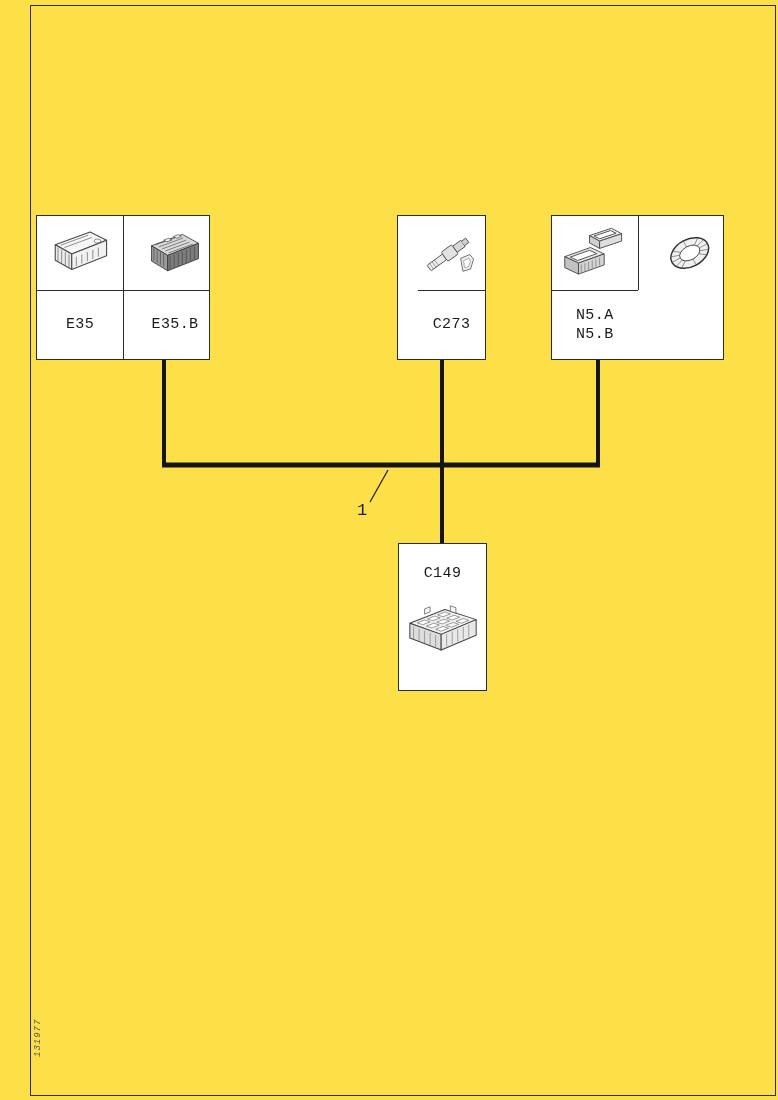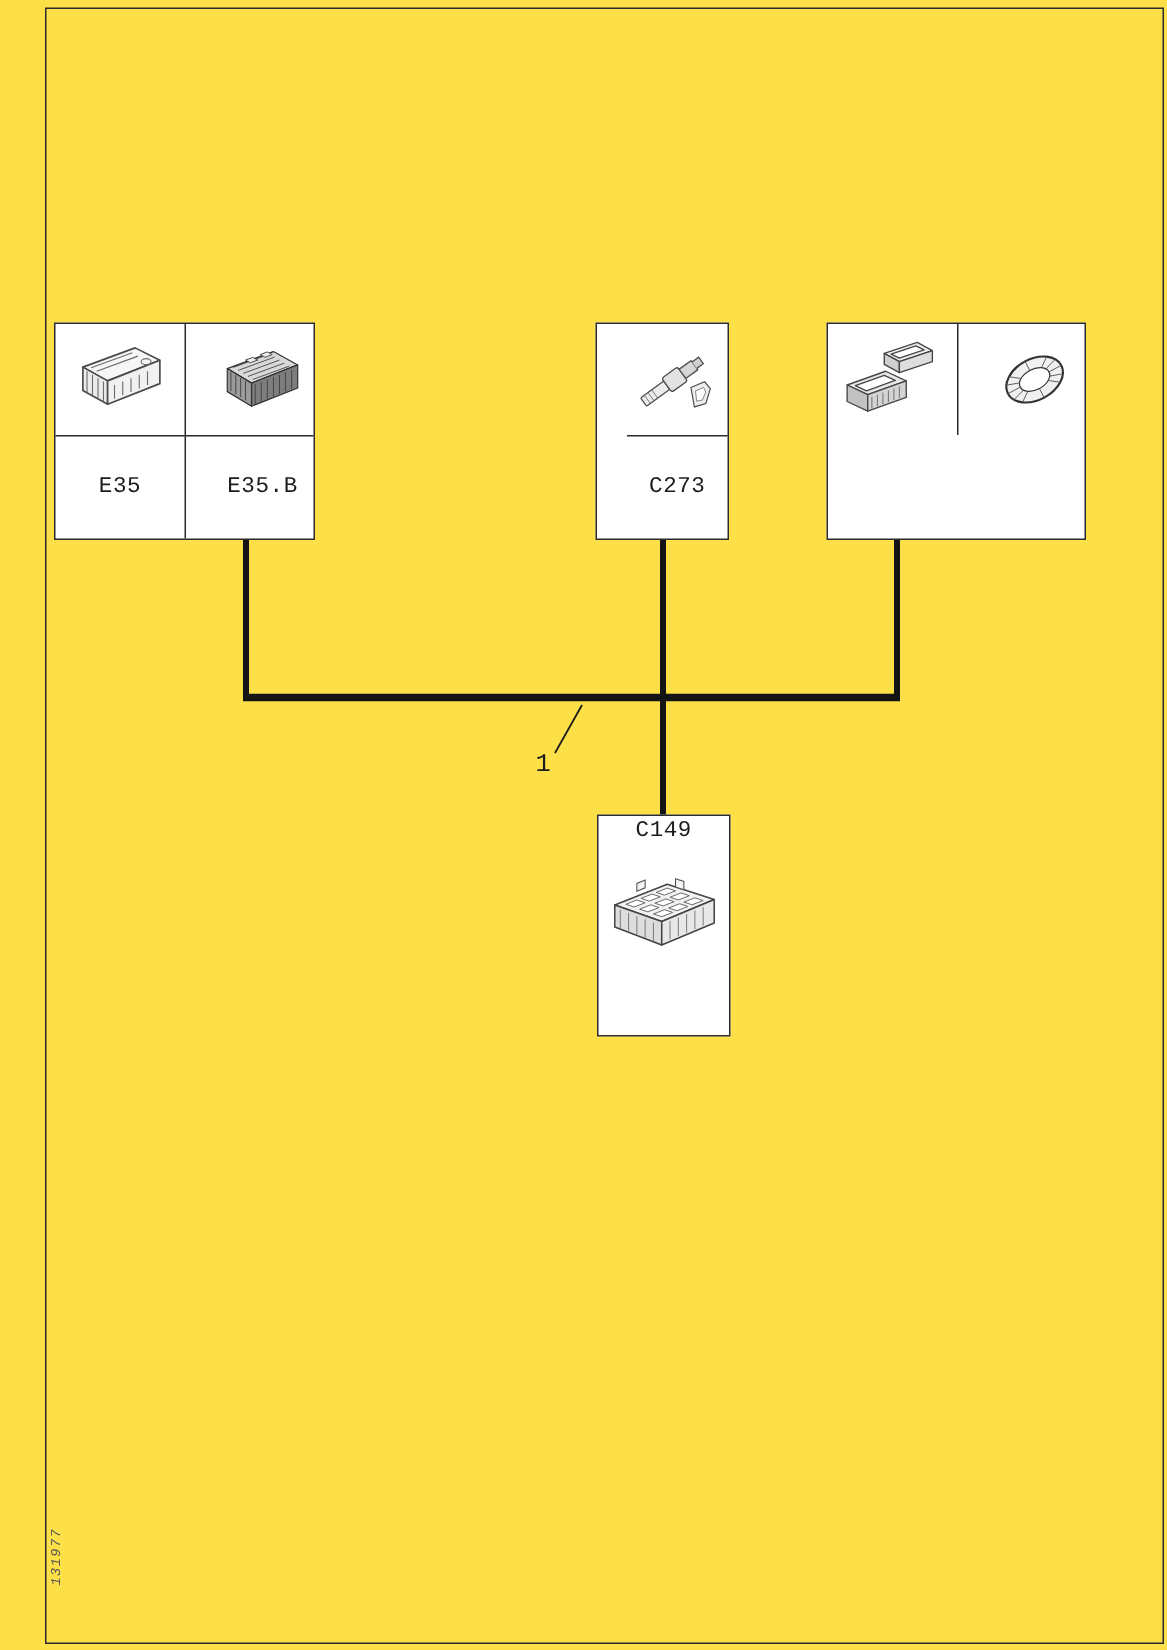--- a/index.html
+++ b/index.html
@@ -52,21 +52,21 @@
     position: absolute;
     left: 398px; top: 543px;
     width: 89px; height: 148px;
     border: 1px solid #2b2b2b;
     background: #ffffff;
     box-sizing: border-box;
     display: flex;
     flex-direction: column;
     align-items: center;
   }
-  .c149-label { }
+  .c149-label { margin-top: 20px; }
   .c149-icon  { margin-top: 8px; }
   .footer-id {
     position: absolute;
     left: 33px;
     top: 1057px;
     transform: rotate(-90deg);
     transform-origin: 0 0;
     font-size: 9px;
     font-style: italic;
     color: #555555;
@@ -194,20 +194,26 @@
             <path d="M42 19 L42 27.5"></path>
             <path d="M59.7 24 L51.6 30"></path>
             <path d="M64 42.5 L54 39.3"></path>
             <path d="M20 29.5 L30 32.7"></path>
             <path d="M64 29.5 L54 32.7"></path>
             <path d="M20 42.5 L30 39.3"></path>
           </g>
         </g>
       </svg>
     </div>
+    <div class="cell bt">
+      <span class="label">
+        <span style="display:block">N5.A</span>
+        <span style="display:block">N5.B</span>
+      </span>
+    </div>
   </div>
 
   <div class="callout">1</div>
 
   <div class="c149-box">
     <span class="label c149-label">C149</span>
     <span class="c149-icon">
       <svg width="82" height="70" viewBox="0 0 88 76">
         <g stroke="#444444" stroke-width="1.1" stroke-linejoin="round">
           <path d="M8 34 L46 19 L80 30 L42 46 Z" fill="#f2f2f2"></path>

